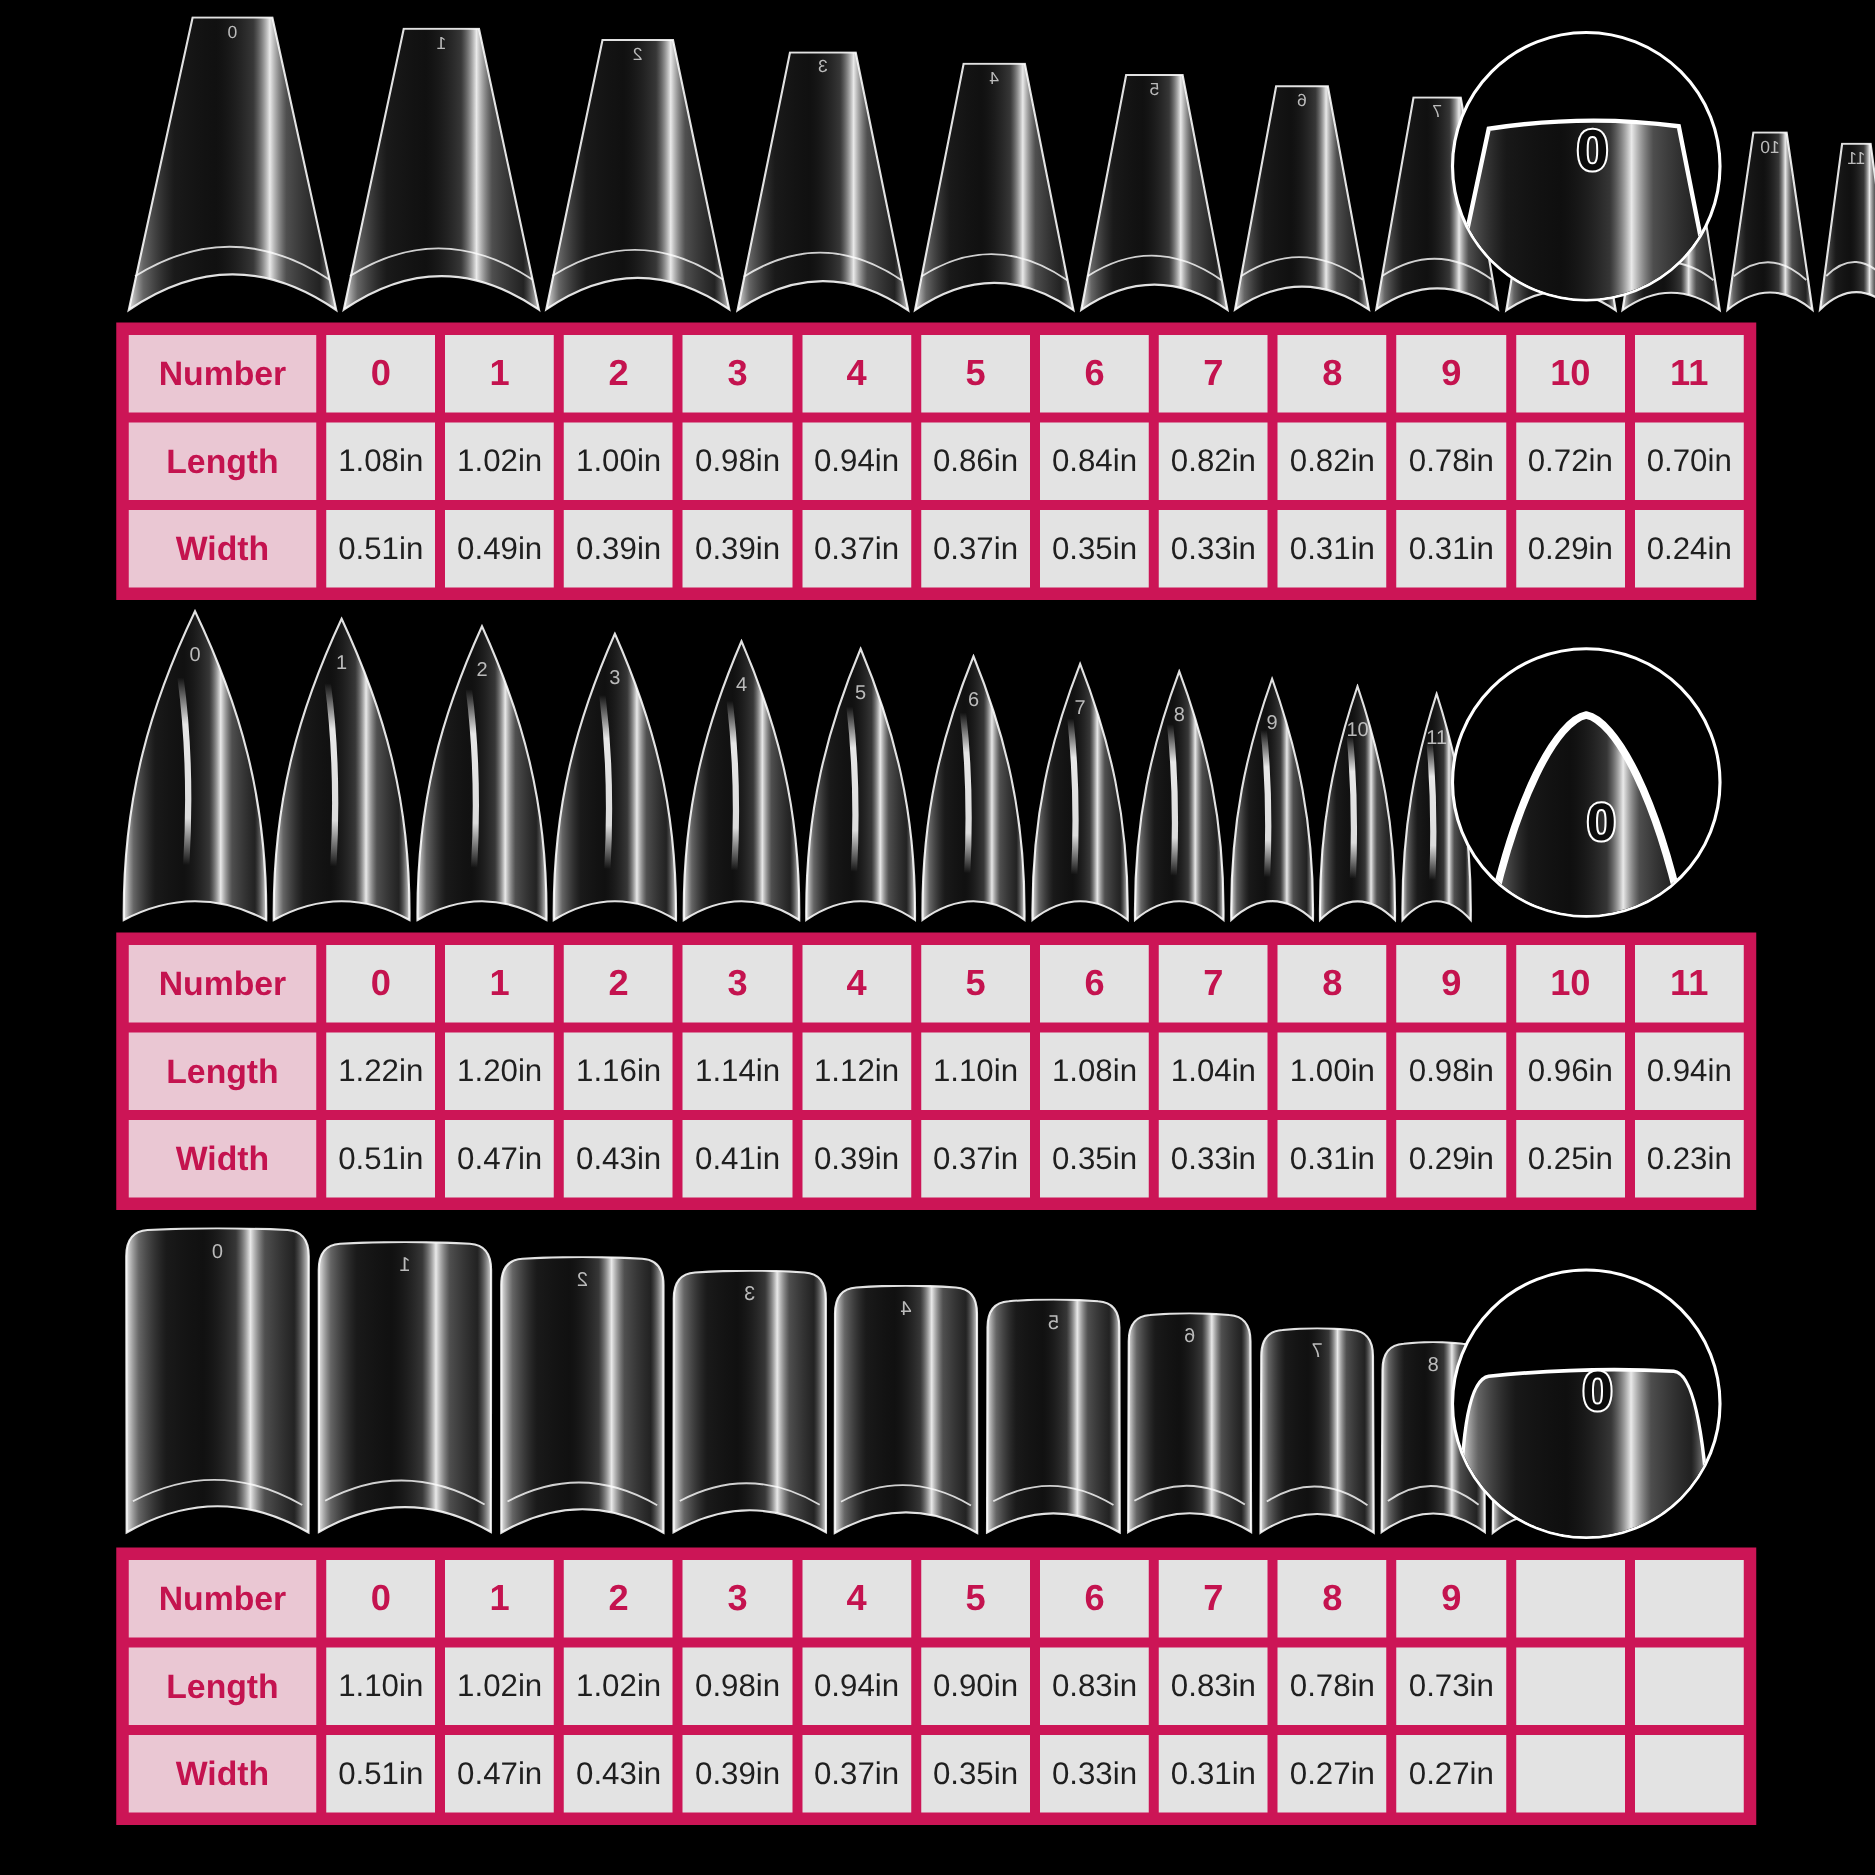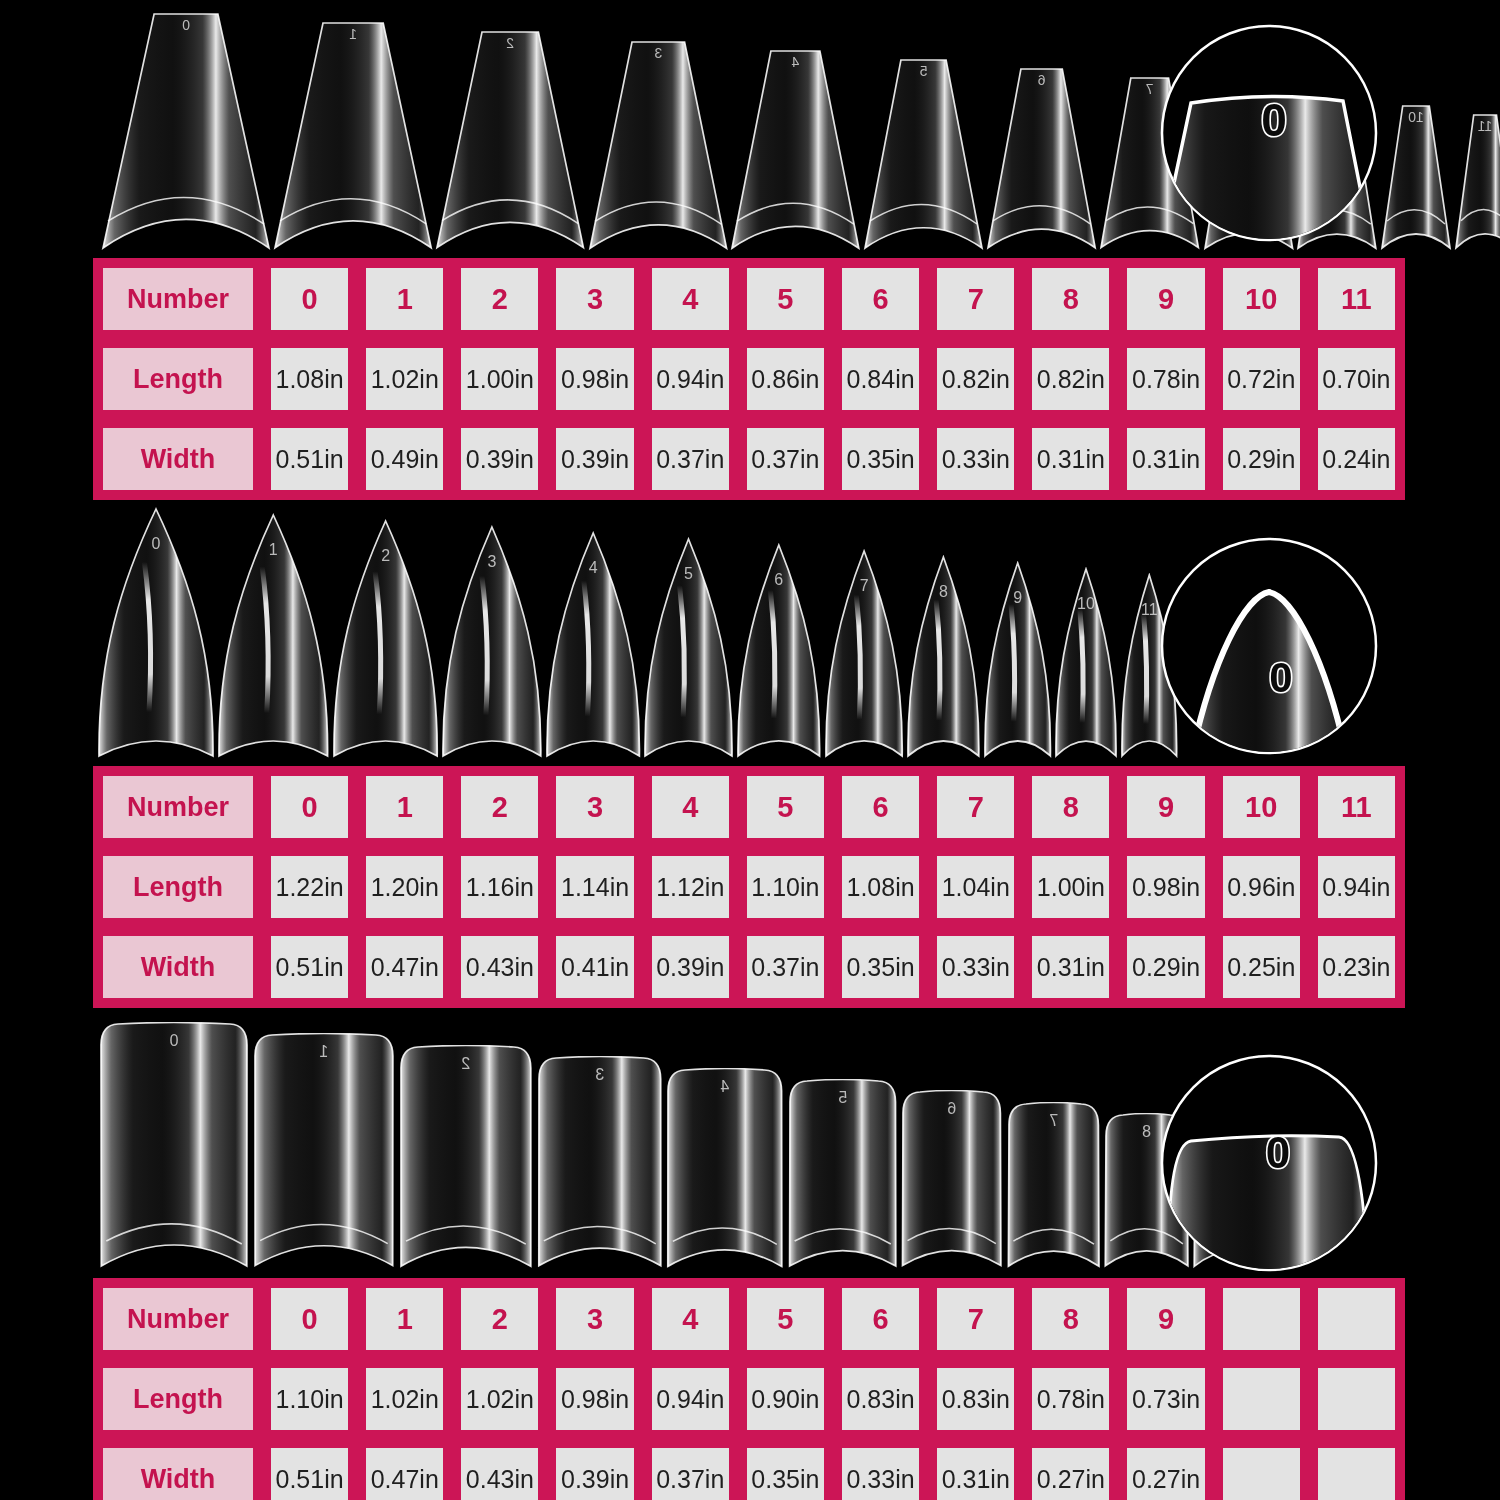--- a/index.html
+++ b/index.html
@@ -3,21 +3,21 @@
 <meta charset="utf-8">
 <style>
   * { margin:0; padding:0; box-sizing:border-box; }
   html,body { width:1500px; height:1500px; }
   body { background:#000; overflow:hidden; font-family:"Liberation Sans", sans-serif; }
   main { position:relative; width:1500px; height:1500px; }
   section { position:relative; }
   .nail-area { position:relative; display:flex; align-items:flex-end; justify-content:space-between; }
   .nail-area svg { display:block; flex:0 0 auto; }
   .inset { position:absolute; left:1160px; }
-  .size-table { background:#cc1556; padding:10px; display:grid; grid-template-columns:150px repeat(12,1fr); gap:18px; width:1312px; margin-left:93px; }
+  .size-table { background:#cc1556; padding:10px; display:grid; grid-template-columns:150px repeat(12,1fr); gap:8px; width:1312px; margin-left:93px; }
   .cell { height:62px; display:flex; align-items:center; justify-content:center; white-space:nowrap; }
   .cell.label { background:#eac7d3; color:#c4134f; font-weight:bold; font-size:27px; }
   .cell.num { background:#e3e3e3; color:#c4134f; font-weight:bold; font-size:29px; }
   .cell.val { background:#e3e3e3; color:#1f1f1f; font-size:25px; }
 </style>
 </head>
 <body>
 
 <svg width="0" height="0" style="position:absolute">
   <defs>

